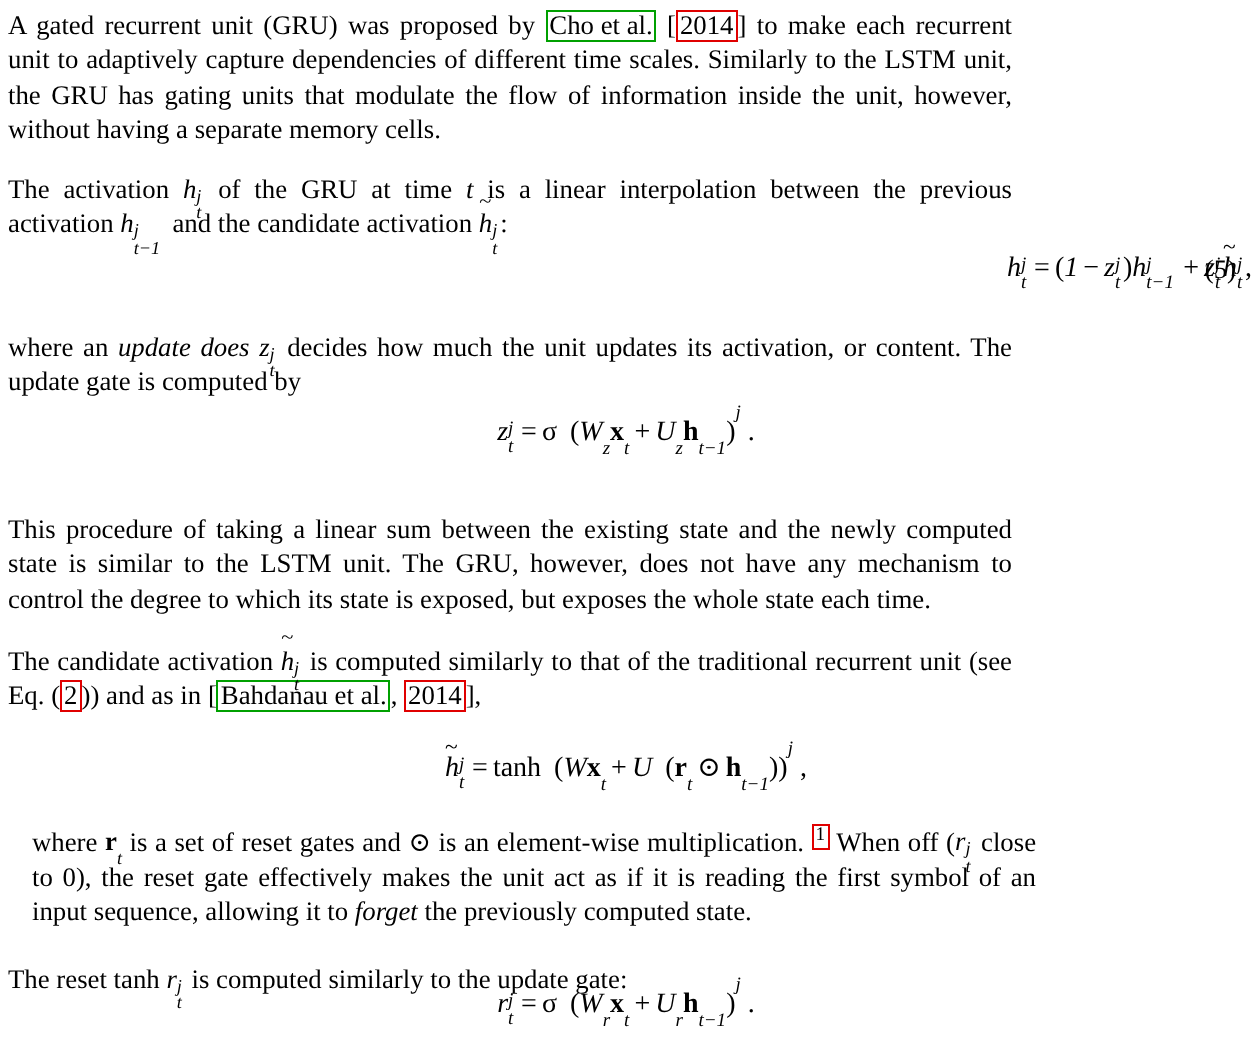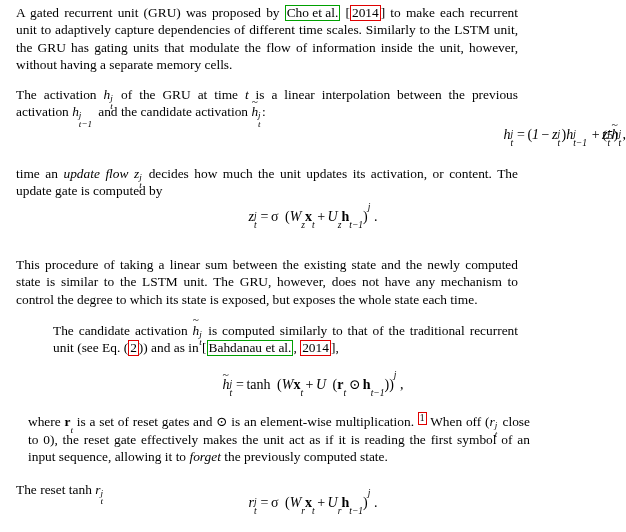--- a/index.html
+++ b/index.html
@@ -15,34 +15,34 @@
     color: #000000;
   }
   .page {
     position: relative;
     width: 626px;
     height: 532px;
     padding: 0;
     box-sizing: border-box;
   }
   .para {
-    margin: 0 0 0 12px;
+    margin: 0 0 0 0;
     padding: 0 8px 0 4px;
     font-size: 13.4px;
     line-height: 17.4px;
     text-align: justify;
     text-justify: inter-word;
     box-sizing: border-box;
     width: 514px;
   }
   .para.p1 { position: absolute; top: 4px;   left: 0; }
   .para.p2 { position: absolute; top: 86px;  left: 0; }
   .para.p3 { position: absolute; top: 165px; left: 0; }
   .para.p4 { position: absolute; top: 256px; left: 0; }
-  .para.p5 { position: absolute; top: 322px; left: 0; padding-left: 41px; }
+  .para.p5 { position: absolute; top: 322px; left: 0; }
   .para.p6 { position: absolute; top: 412px; left: 12px; }
   .para.p7 { position: absolute; top: 481px; left: 0; }
 
   .eq {
     position: absolute;
     width: 626px;
     text-align: center;
     font-size: 14px;
     box-sizing: border-box;
   }
@@ -150,35 +150,35 @@
 
   <p class="para p1"><span>A gated recurrent unit (GRU) was proposed by </span><span class="lnk cite">Cho et al.</span><span> [</span><span class="lnk ref">2014</span><span>] to make each recurrent unit to adaptively capture dependencies of different time scales. Similarly to the LSTM unit, the GRU has gating units that modulate the flow of information inside the unit, however, without having a separate memory cells.</span></p>
 
   <p class="para p2"><span>The activation </span><span class="m">h<span class="sss w1"><span class="sp">j</span><span class="sb">t</span></span></span><span> of the GRU at time </span><span class="m">t</span><span> is a linear interpolation between the previous activation </span><span class="m">h<span class="sss w3"><span class="sp">j</span><span class="sb">t−1</span></span></span><span> and the candidate activation </span><span class="m"><span class="tilde">h</span><span class="sss w1"><span class="sp">j</span><span class="sb">t</span></span></span><span>:</span></p>
 
   <div class="eq e5">
     <span class="m">h<span class="sss w1"><span class="sp">j</span><span class="sb">t</span></span><span class="op">=</span><span class="mup">(</span>1<span class="op">−</span>z<span class="sss w1"><span class="sp">j</span><span class="sb">t</span></span><span class="mup">)</span>h<span class="sss w3"><span class="sp">j</span><span class="sb">t−1</span></span><span class="op">+</span>z<span class="sss w1"><span class="sp">j</span><span class="sb">t</span></span><span class="tilde">h</span><span class="sss w1"><span class="sp">j</span><span class="sb">t</span></span><span class="mup">,</span></span>
     <span class="eqnum">(5)</span>
   </div>
 
-  <p class="para p3"><span>time an </span><span class="it">update flow</span><span> </span><span class="m">z<span class="sss w1"><span class="sp">j</span><span class="sb">t</span></span></span><span> decides how much the unit updates its activation, or content. The update gate is computed by</span></p>
+  <p class="para p3"><span>where an </span><span class="it">update does</span><span> </span><span class="m">z<span class="sss w1"><span class="sp">j</span><span class="sb">t</span></span></span><span> decides how much the unit updates its activation, or content. The update gate is computed by</span></p>
 
   <div class="eq e6">
     <span class="m">z<span class="sss w1"><span class="sp">j</span><span class="sb">t</span></span><span class="op">=</span><span class="mup">σ</span><span class="opn">&nbsp;</span><span class="mup">(</span>W<sub class="s">z</sub><span class="mbf">x</span><sub class="s">t</sub><span class="op">+</span>U<sub class="s">z</sub><span class="mbf">h</span><sub class="s">t−1</sub><span class="mup">)</span><sup class="s">j</sup><span class="mup">&nbsp;.</span></span>
   </div>
 
   <p class="para p4">This procedure of taking a linear sum between the existing state and the newly computed state is similar to the LSTM unit. The GRU, however, does not have any mechanism to control the degree to which its state is exposed, but exposes the whole state each time.</p>
 
   <p class="para p5"><span>The candidate activation </span><span class="m"><span class="tilde">h</span><span class="sss w1"><span class="sp">j</span><span class="sb">t</span></span></span><span> is computed similarly to that of the traditional recurrent unit (see Eq. (</span><span class="lnk ref">2</span><span>)) and as in [</span><span class="lnk cite">Bahdanau et al.</span><span>, </span><span class="lnk ref">2014</span><span>],</span></p>
 
   <div class="eq e7">
     <span class="m"><span class="tilde">h</span><span class="sss w1"><span class="sp">j</span><span class="sb">t</span></span><span class="op">=</span><span class="mup">tanh</span><span class="opn">&nbsp;</span><span class="mup">(</span>W<span class="mbf">x</span><sub class="s">t</sub><span class="op">+</span>U<span class="opn">&nbsp;</span><span class="mup">(</span><span class="mbf">r</span><sub class="s">t</sub><span class="op"><span class="mup">⊙</span></span><span class="mbf">h</span><sub class="s">t−1</sub><span class="mup">))</span><sup class="s">j</sup><span class="mup">&nbsp;,</span></span>
   </div>
 
   <p class="para p6"><span>where </span><span class="m"><span class="mbf">r</span><sub class="s">t</sub></span><span> is a set of reset gates and </span><span class="mup">⊙</span><span> is an element-wise multiplication. </span><span class="fnmark">1</span><span> When off (</span><span class="m">r<span class="sss w1"><span class="sp">j</span><span class="sb">t</span></span></span><span> close to 0), the reset gate effectively makes the unit act as if it is reading the first symbol of an input sequence, allowing it to </span><span class="it">forget</span><span> the previously computed state.</span></p>
 
-  <p class="para p7"><span>The reset tanh </span><span class="m">r<span class="sss w1"><span class="sp">j</span><span class="sb">t</span></span></span></p>
+  <p class="para p7"><span>The reset tanh </span><span class="m">r<span class="sss w1"><span class="sp">j</span><span class="sb">t</span></span></span><span> is computed similarly to the update gate:</span></p>
 
   <div class="eq e8">
     <span class="m">r<span class="sss w1"><span class="sp">j</span><span class="sb">t</span></span><span class="op">=</span><span class="mup">σ</span><span class="opn">&nbsp;</span><span class="mup">(</span>W<sub class="s">r</sub><span class="mbf">x</span><sub class="s">t</sub><span class="op">+</span>U<sub class="s">r</sub><span class="mbf">h</span><sub class="s">t−1</sub><span class="mup">)</span><sup class="s">j</sup><span class="mup">&nbsp;.</span></span>
   </div>
 
 </div>
 
 </body></html>

